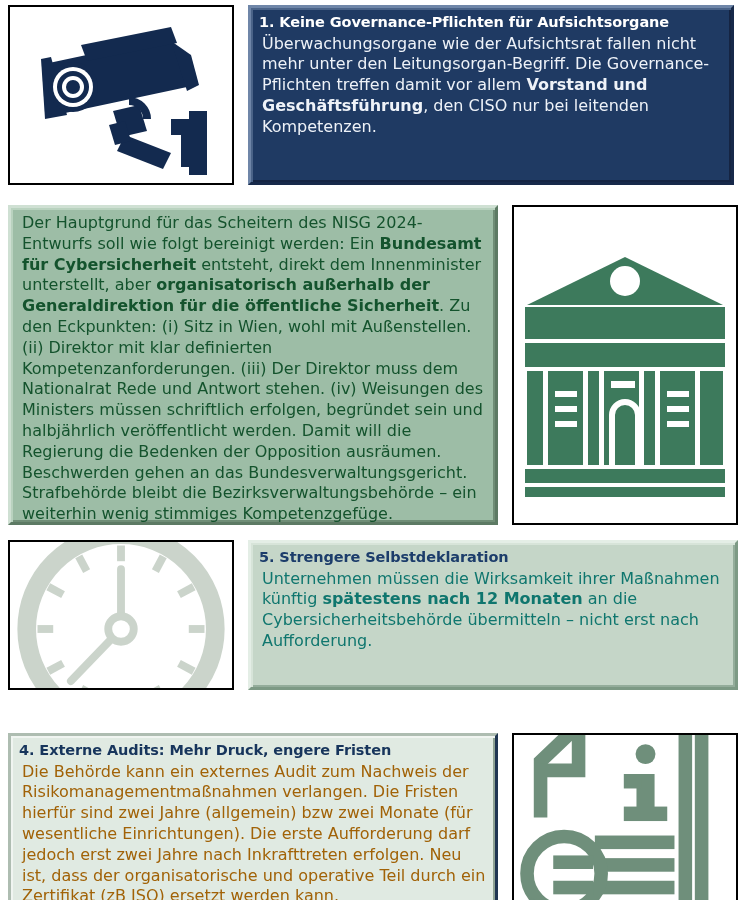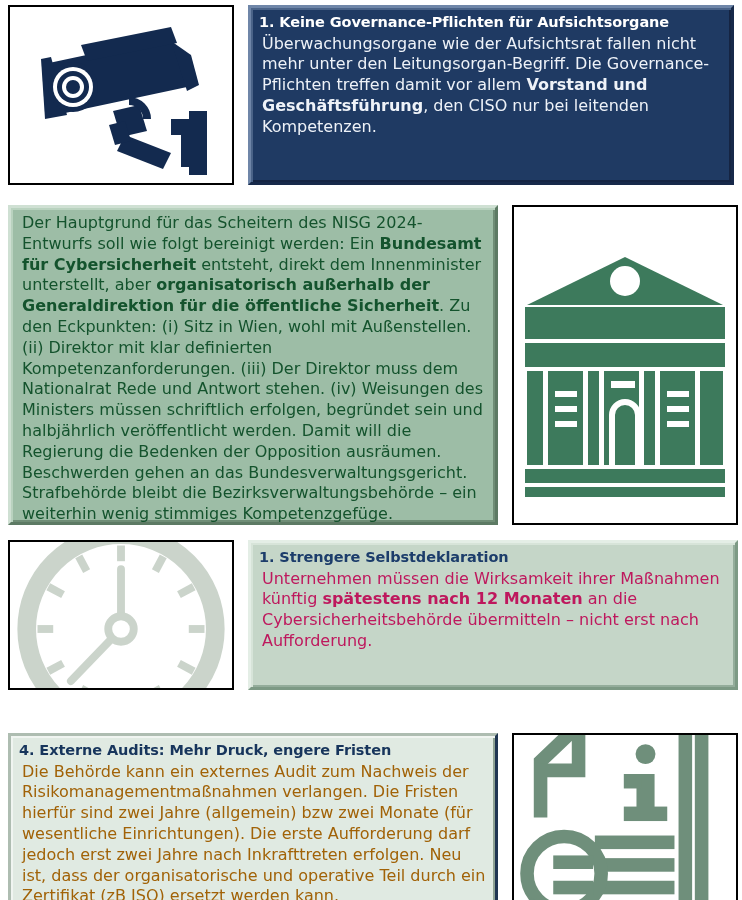--- a/index.html
+++ b/index.html
@@ -66,21 +66,21 @@
   .theme-sage .title{color:#1c3d6b;}
   .theme-sage .body{color:#14532d;}
 
   
   .theme-pale{
     background:#c5d6c8;
     border-color:#e4eee6 #7d9a85 #7d9a85 #e4eee6;
     box-shadow:inset 2px 2px 0 #d7e4d9, inset -2px -2px 0 #94ad9b;
   }
   .theme-pale .title{color:#1c3d6b;}
-  .theme-pale .body{color:#be185d;}
+  .theme-pale .body{color:#0f766e;}
 
   
   .theme-mint{
     background:#e0eae2;
     border-color:#aebdb1 #203652 #203652 #aebdb1;
     box-shadow:inset 2px 2px 0 #f0f5f1, inset -2px -2px 0 #8fa394;
   }
   .theme-mint .title{color:#17355c;}
   .theme-mint .body{color:#a16207;}
 </style>
@@ -192,21 +192,21 @@
           <line x1="187" y1="70" x2="172" y2="78"></line>
           <line x1="54" y1="148" x2="39" y2="156"></line>
         </g>
         <line x1="113" y1="113" x2="113" y2="52" stroke="#cbd4cb" stroke-width="8" stroke-linecap="round"></line>
         <line x1="113" y1="113" x2="62" y2="166" stroke="#cbd4cb" stroke-width="8" stroke-linecap="round"></line>
         <circle cx="113" cy="113" r="13" fill="#ffffff" stroke="#cbd4cb" stroke-width="8"></circle>
       </svg>
     </div>
 
     <div class="cell card theme-pale" style="margin-left:14px;width:490px;height:150px;">
-      <div class="title">1. Strengere Selbstdeklaration</div>
+      <div class="title">5. Strengere Selbstdeklaration</div>
       <div class="body">Unternehmen müssen die Wirksamkeit ihrer Maßnahmen künftig <b>spätestens nach 12 Monaten</b> an die Cybersicherheitsbehörde übermitteln – nicht erst nach Aufforderung.</div>
     </div>
   </div>
 
   <div class="row" style="top:733px;height:190px;">
 
     <div class="cell card theme-mint" style="margin-left:8px;width:490px;height:190px;">
       <div class="title">4. Externe Audits: Mehr Druck, engere Fristen</div>
       <div class="body">Die Behörde kann ein externes Audit zum Nachweis der Risikomanagementmaßnahmen verlangen. Die Fristen hierfür sind zwei Jahre (allgemein) bzw zwei Monate (für wesentliche Einrichtungen). Die erste Aufforderung darf jedoch erst zwei Jahre nach Inkrafttreten erfolgen. Neu ist, dass der organisatorische und operative Teil durch ein Zertifikat (zB ISO) ersetzt werden kann.</div>
     </div>

